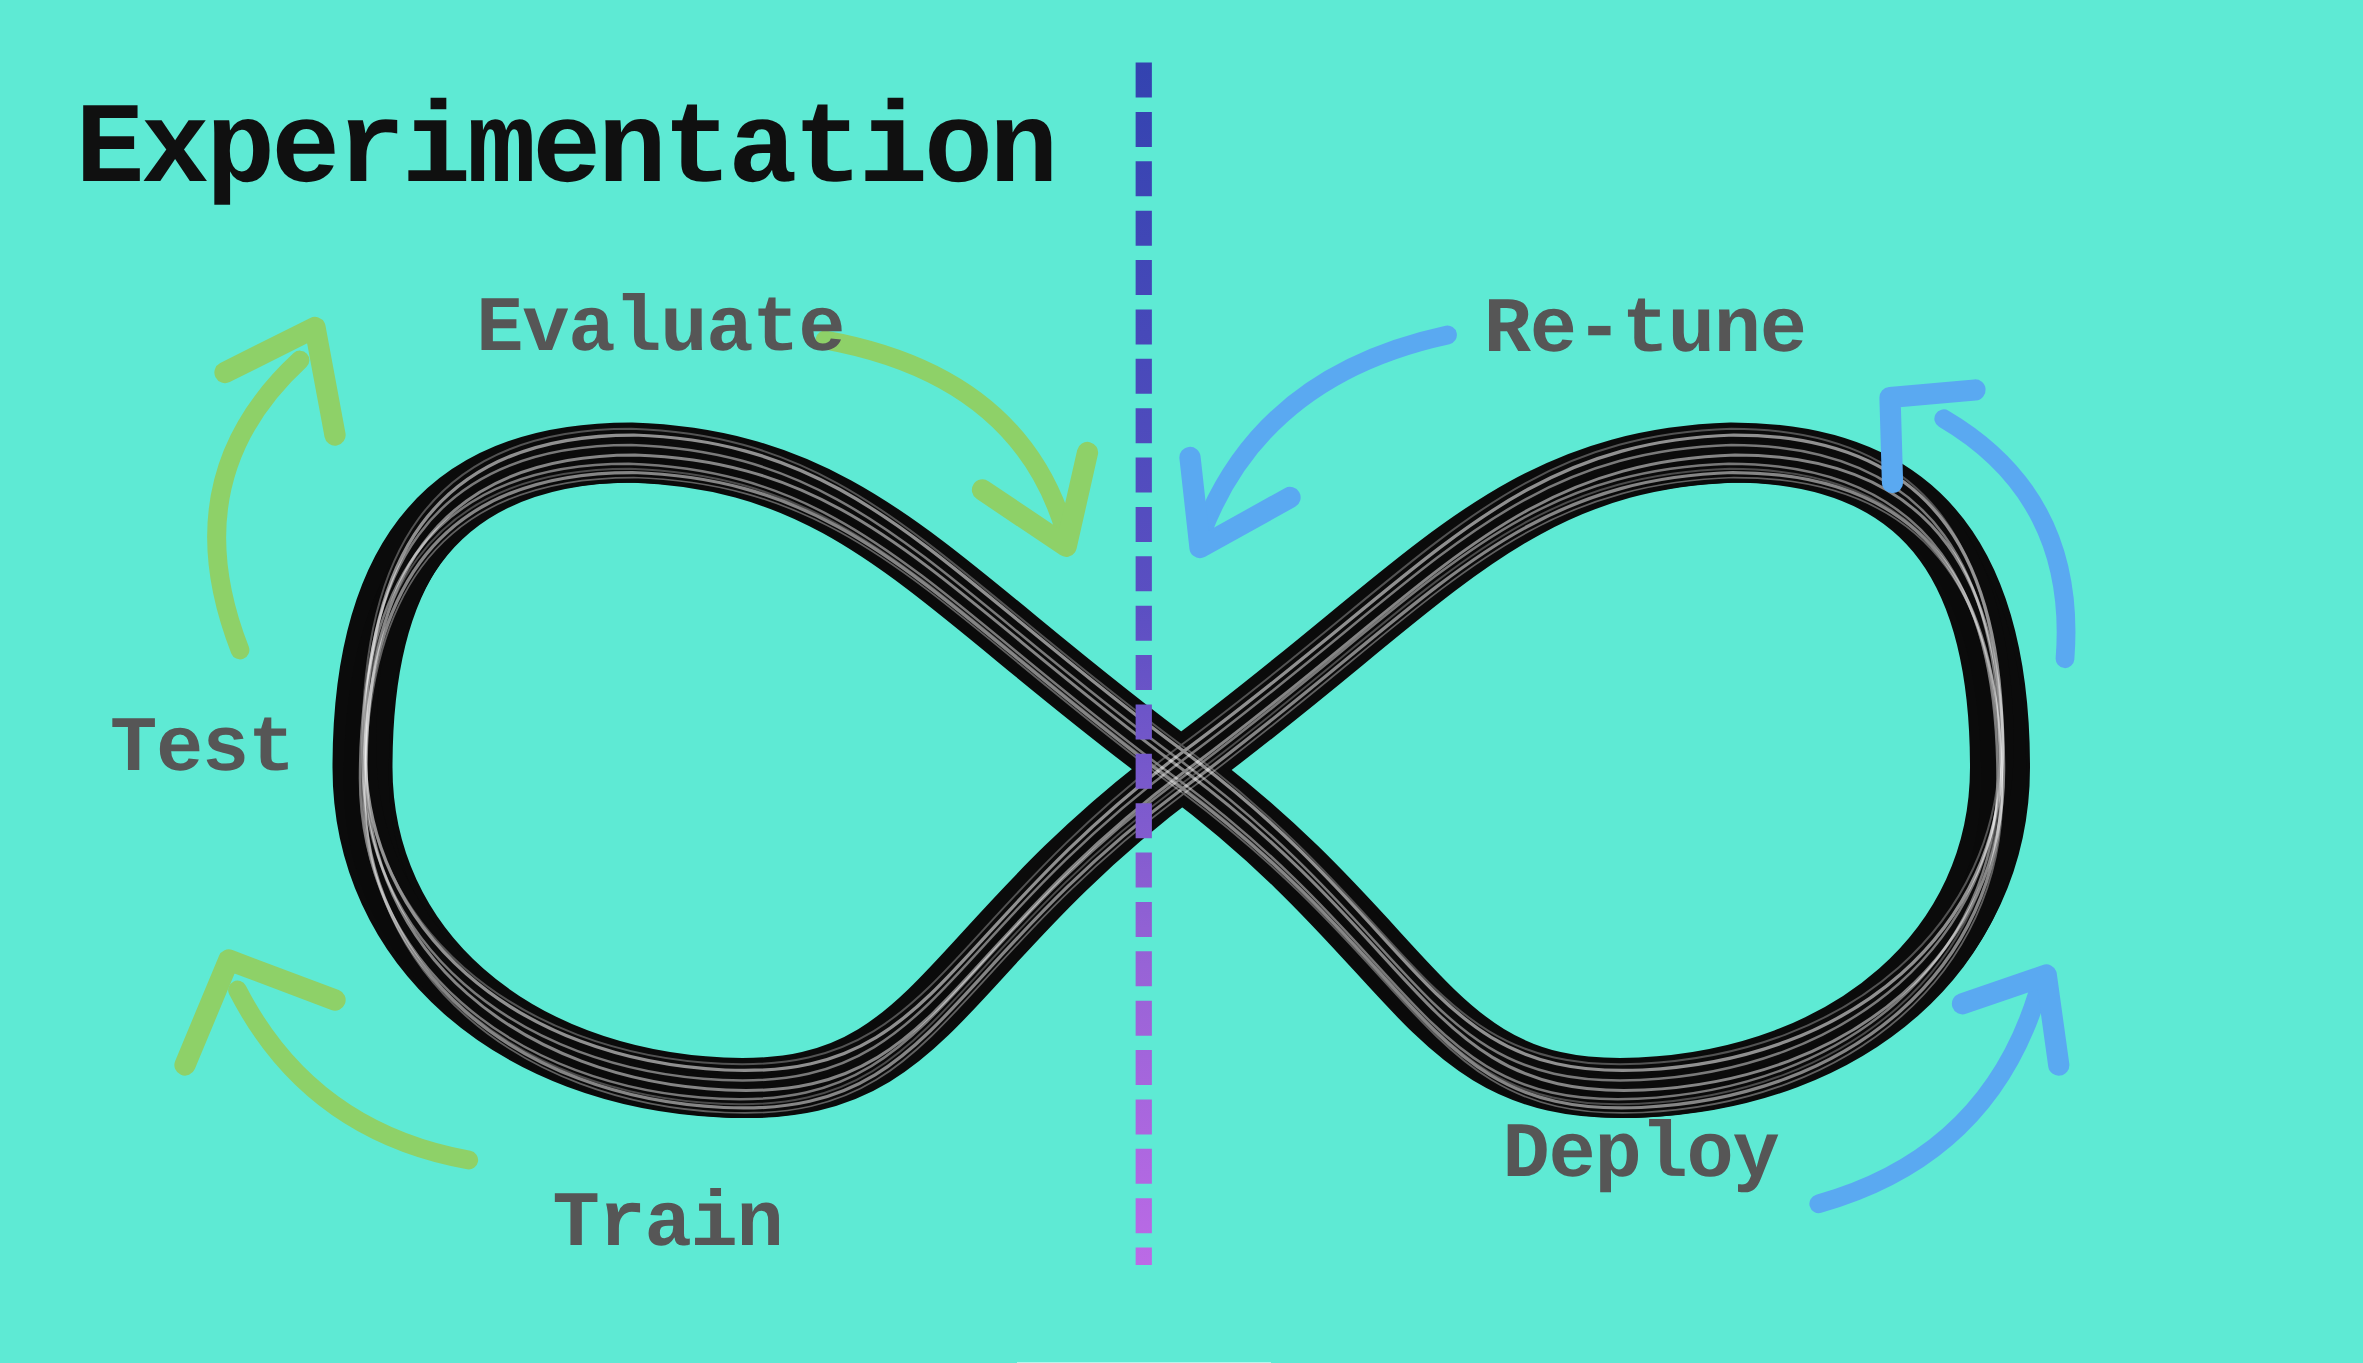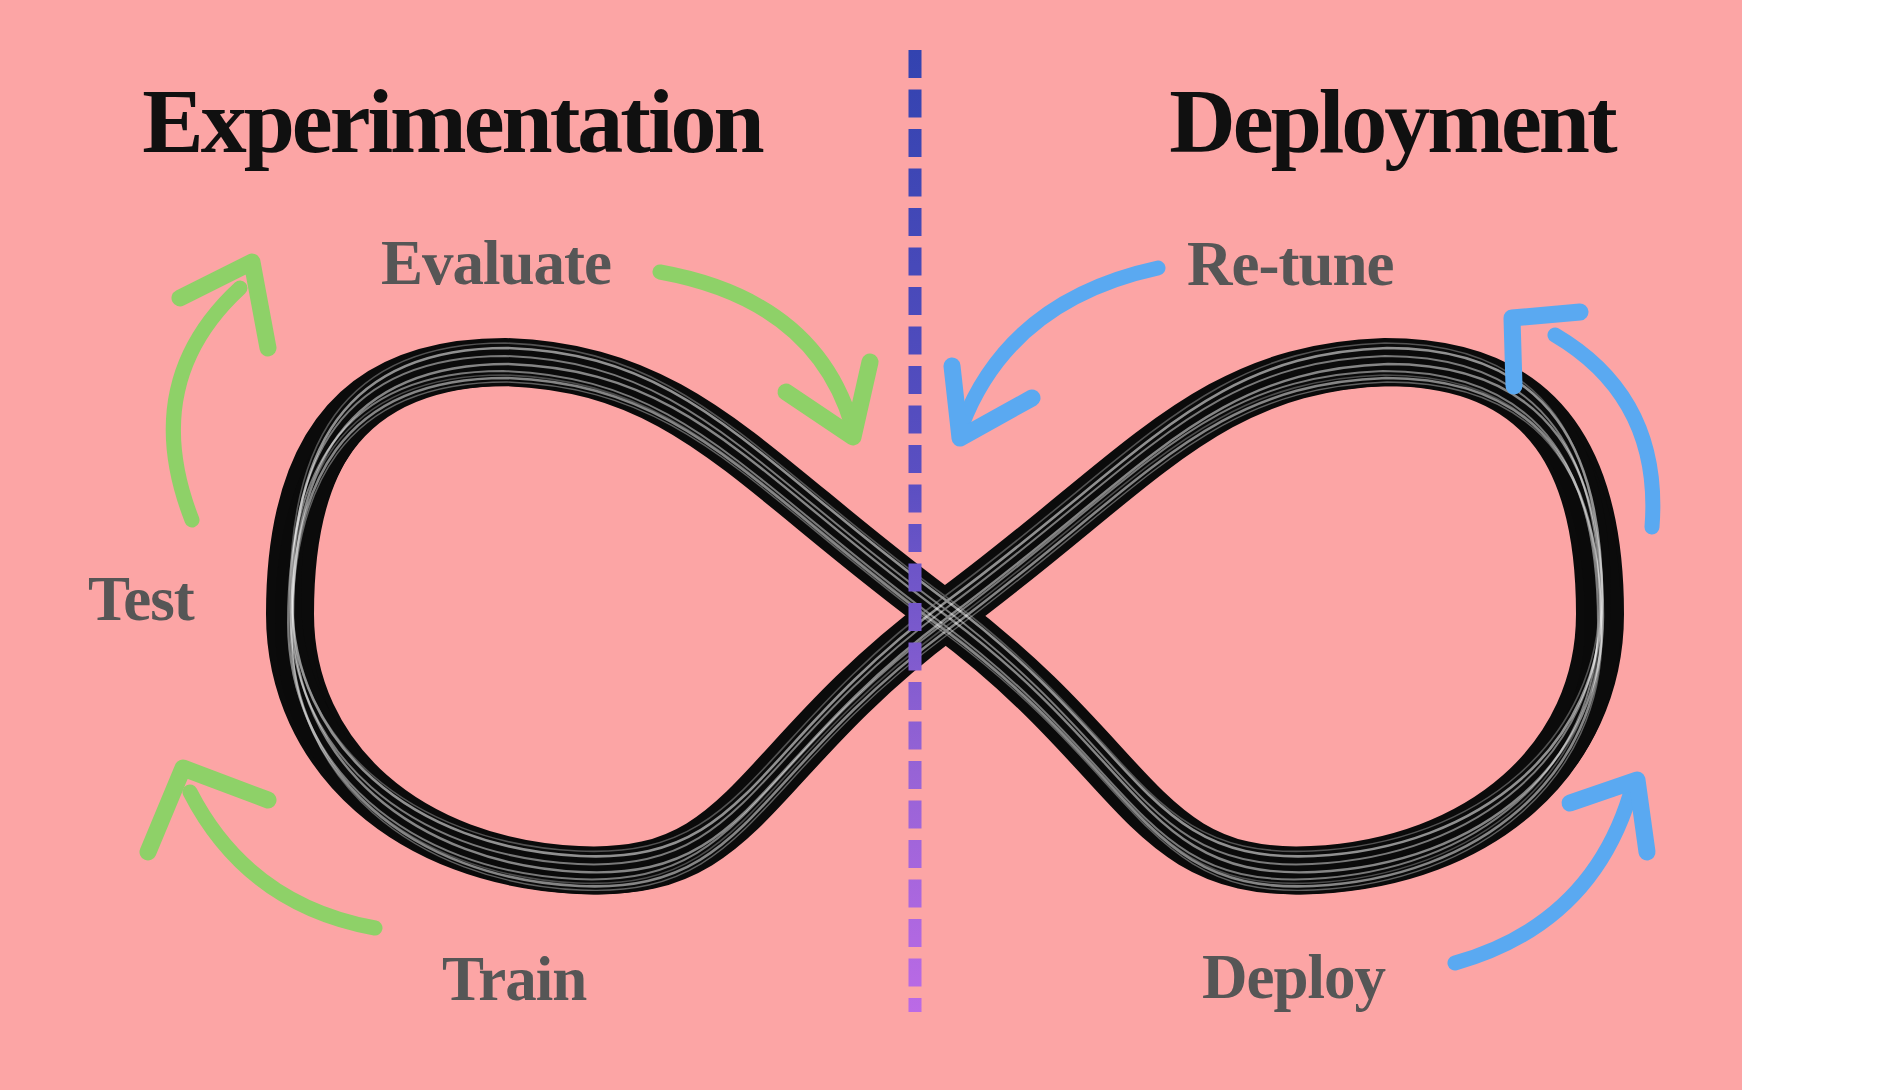--- a/index.html
+++ b/index.html
@@ -1,37 +1,37 @@
 <!DOCTYPE html>
 <html><head>
 <meta charset="utf-8">
 <style>
   html,body{margin:0;padding:0;background:#ffffff;}
   .canvas{
-    position:relative;width:1742px;height:1090px;background:#fca5a5;
-    overflow:hidden;font-family:Liberation Serif, serif;
+    position:relative;width:1890px;height:1090px;background:#5eead4;
+    overflow:hidden;font-family:Liberation Mono, monospace;
   }
   .layer{position:absolute;left:0;top:0;width:1890px;height:1090px;}
   .title{
     position:absolute;top:75px;transform:translateX(-50%);
     font-size:92px;font-weight:800;letter-spacing:-3px;line-height:1;
     color:#101010;white-space:nowrap;
   }
   .title.left{left:452px;}
   .title.right{left:1392px;}
   .stage{
     position:absolute;font-size:63px;font-weight:700;letter-spacing:-1px;
     line-height:1;color:#565656;white-space:nowrap;
   }
   .stage.evaluate{left:381px;top:232px;}
   .stage.retune{left:1187px;top:233px;}
   .stage.test{left:88px;top:568px;}
   .stage.monitor{left:1580px;top:580px;}
   .stage.train{left:442px;top:948px;}
-  .stage.deploy{left:1202px;top:946px;}
+  .stage.deploy{left:1202px;top:893px;}
   svg{display:block;}
 </style>
 </head>
 <body>
 
 <div class="canvas">
 
   <svg class="layer" width="1890" height="1090" viewBox="0 0 1890 1090">
     <defs>
       <linearGradient id="dashGrad" gradientUnits="userSpaceOnUse" x1="0" y1="50" x2="0" y2="1012">
@@ -94,21 +94,20 @@
         <path d="M 1514 386 L 1512 318 L 1580 312" stroke-width="17"></path>
       </g>
       <g>
         <path d="M 1455 963 Q 1590 925 1630 795" stroke-width="15"></path>
         <path d="M 1570 803 L 1637 780 L 1647 852" stroke-width="17"></path>
       </g>
     </g>
   </svg>
 
   <div class="title left">Experimentation</div>
-  <div class="title right">Deployment</div>
 
   <div class="stage evaluate">Evaluate</div>
   <div class="stage test">Test</div>
   <div class="stage retune">Re-tune</div>
 
   <div class="stage train">Train</div>
   <div class="stage deploy">Deploy</div>
 </div>
 
 </body></html>

